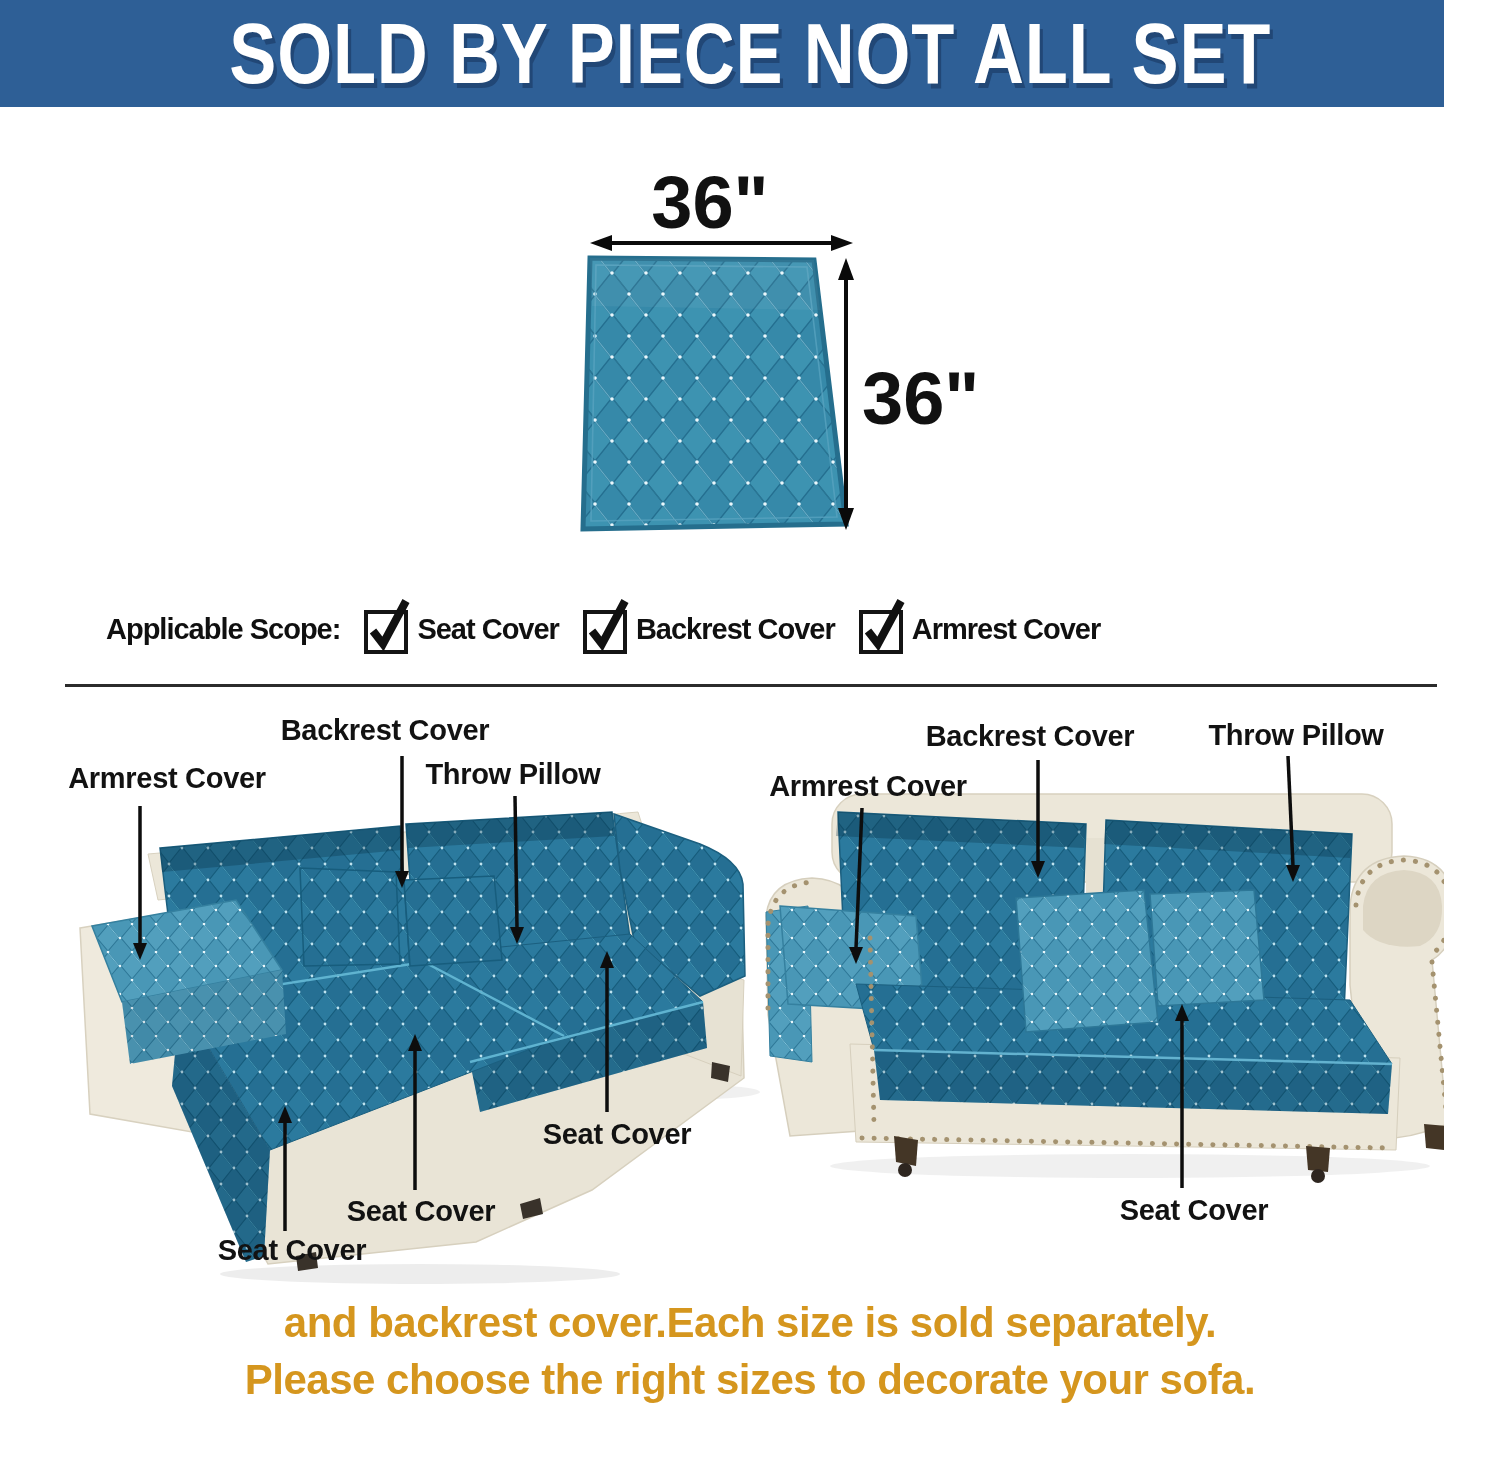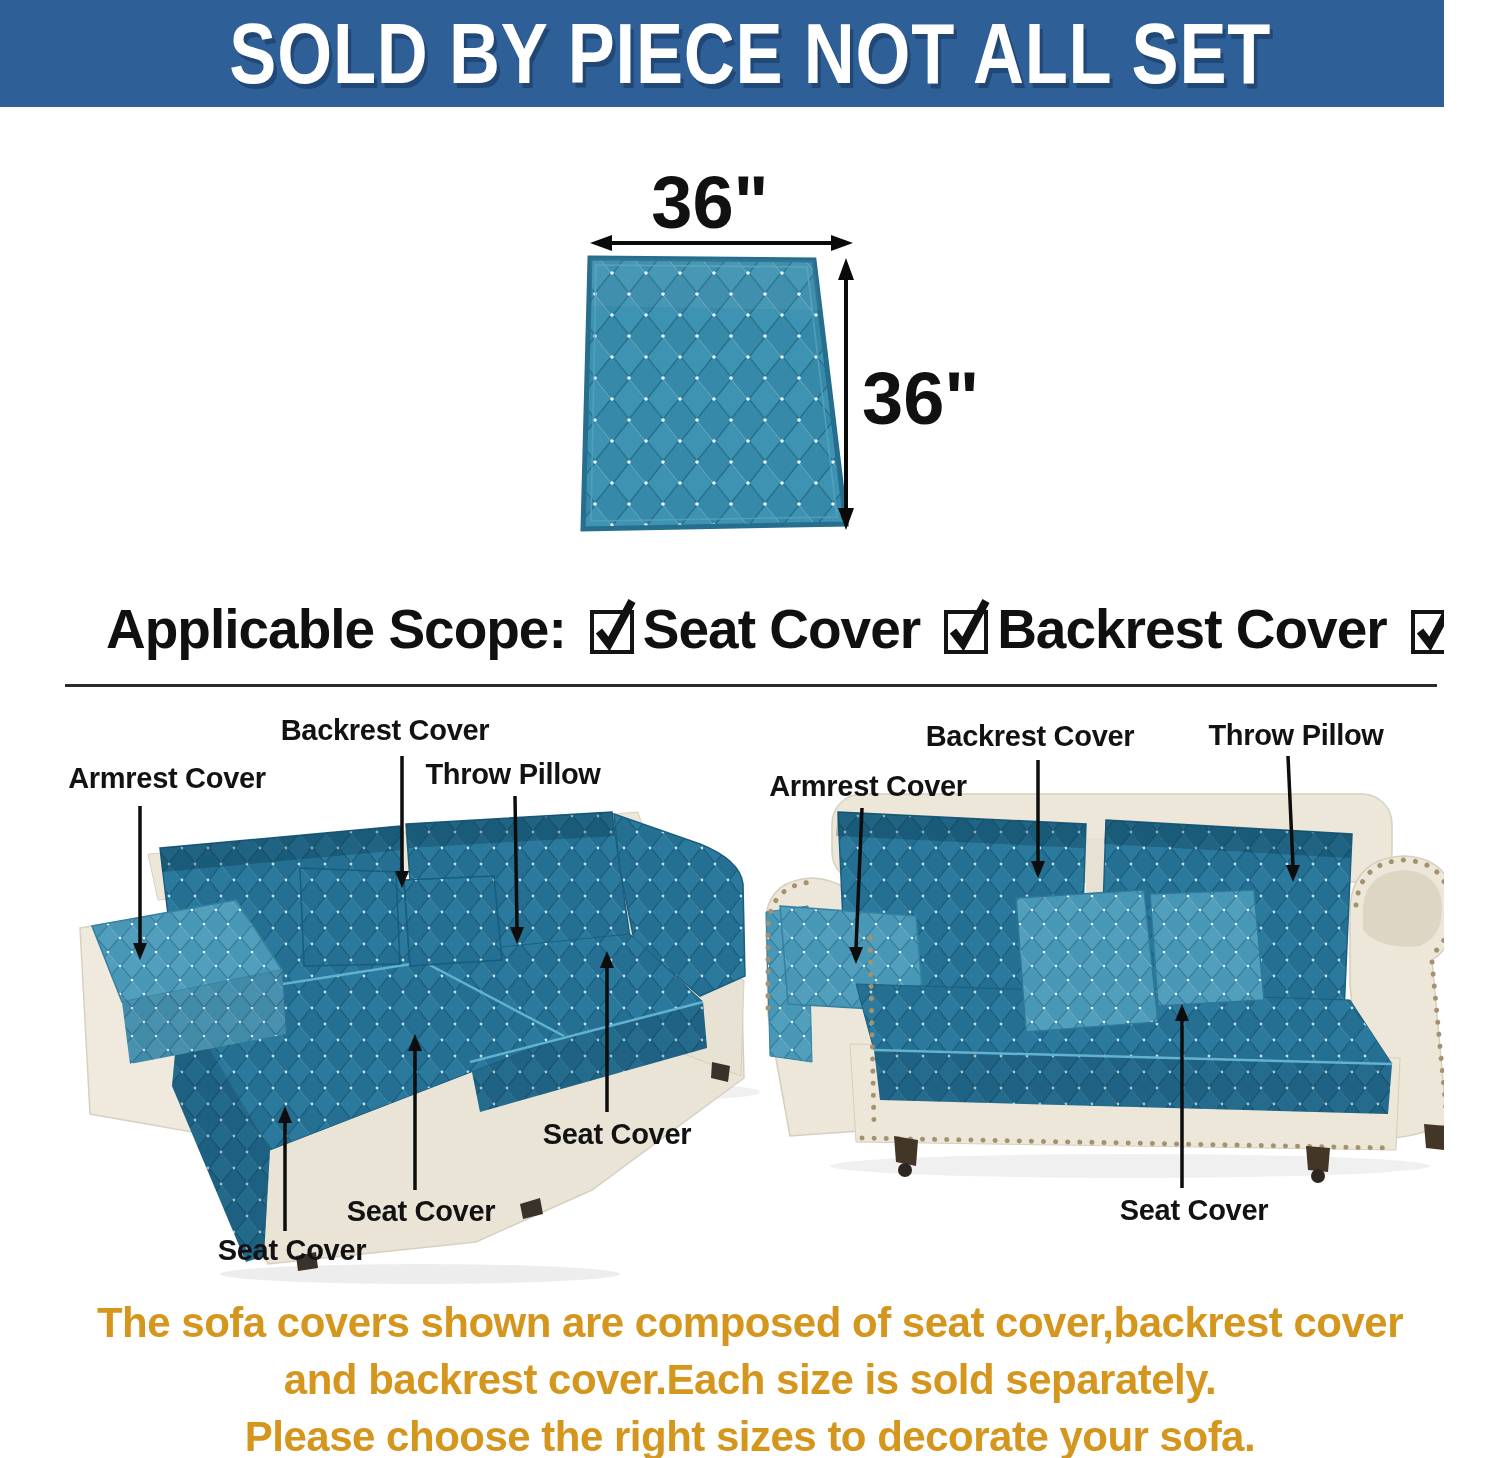--- a/index.html
+++ b/index.html
@@ -26,21 +26,21 @@
   }
   .dim-top{left:710px;top:166px;transform:translateX(-50%);}
   .dim-right{left:862px;top:362px;}
   .figure-svg{position:absolute;left:0;top:0;}
   
   .scope-row{
     position:absolute;left:106px;top:598px;height:62px;
     display:flex;align-items:center;gap:24px;white-space:nowrap;
   }
   .scope-title,.scope-label{
-    font-size:55px;font-weight:bold;color:#101010;letter-spacing:-1px;
+    font-size:29px;font-weight:bold;color:#101010;letter-spacing:-1px;
   }
   .scope-item{display:flex;align-items:center;gap:9px;}
   .cbox{
     position:relative;width:36px;height:36px;border:4px solid #141414;
     flex:0 0 auto;margin-top:6px;
   }
   .cbox svg{position:absolute;left:-3px;bottom:-5px;width:46px;height:60px;overflow:visible;}
   
   .divider{
     position:absolute;left:65px;top:684px;width:1372px;height:3px;background:#2b2b2b;
@@ -270,18 +270,17 @@
   <div class="lbl" style="left:167px;top:762px;">Armrest Cover</div>
   <div class="lbl" style="left:617px;top:1118px;">Seat Cover</div>
   <div class="lbl" style="left:421px;top:1195px;">Seat Cover</div>
   <div class="lbl" style="left:292px;top:1234px;">Seat Cover</div>
   <div class="lbl" style="left:1030px;top:720px;">Backrest Cover</div>
   <div class="lbl" style="left:1296px;top:719px;">Throw Pillow</div>
   <div class="lbl" style="left:868px;top:770px;">Armrest Cover</div>
   <div class="lbl" style="left:1194px;top:1194px;">Seat Cover</div>
 
   <div class="footer-note">
-    <div>The sofa covers shown are composed of seat cover,backrest cover</div>
     <div>and backrest cover.Each size is sold separately.</div>
     <div>Please choose the right sizes to decorate your sofa.</div>
   </div>
 
 </div>
 
 </body></html>

